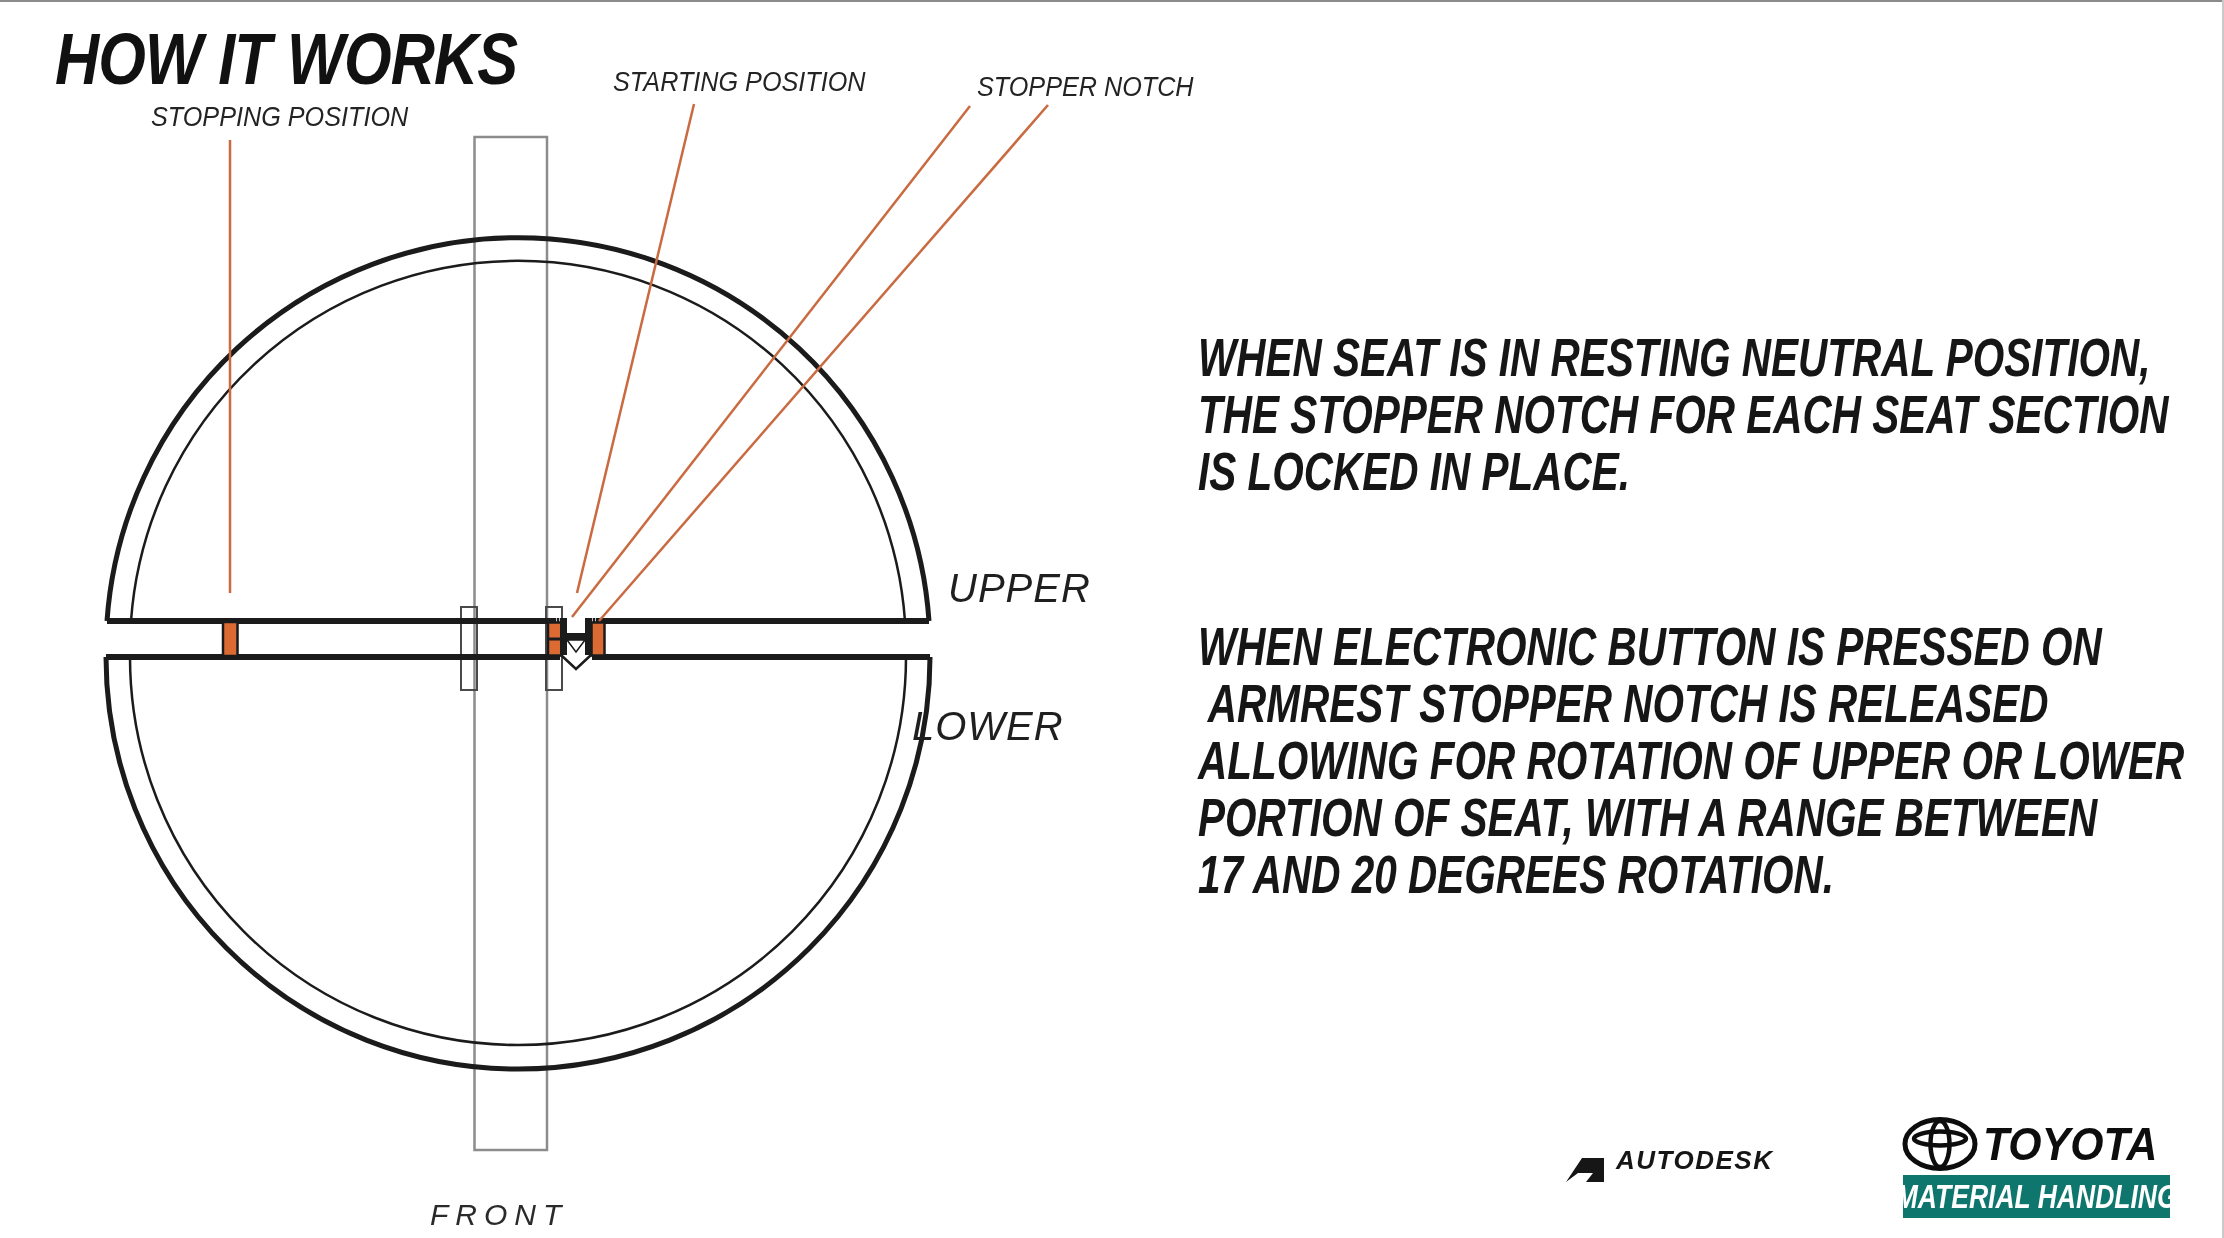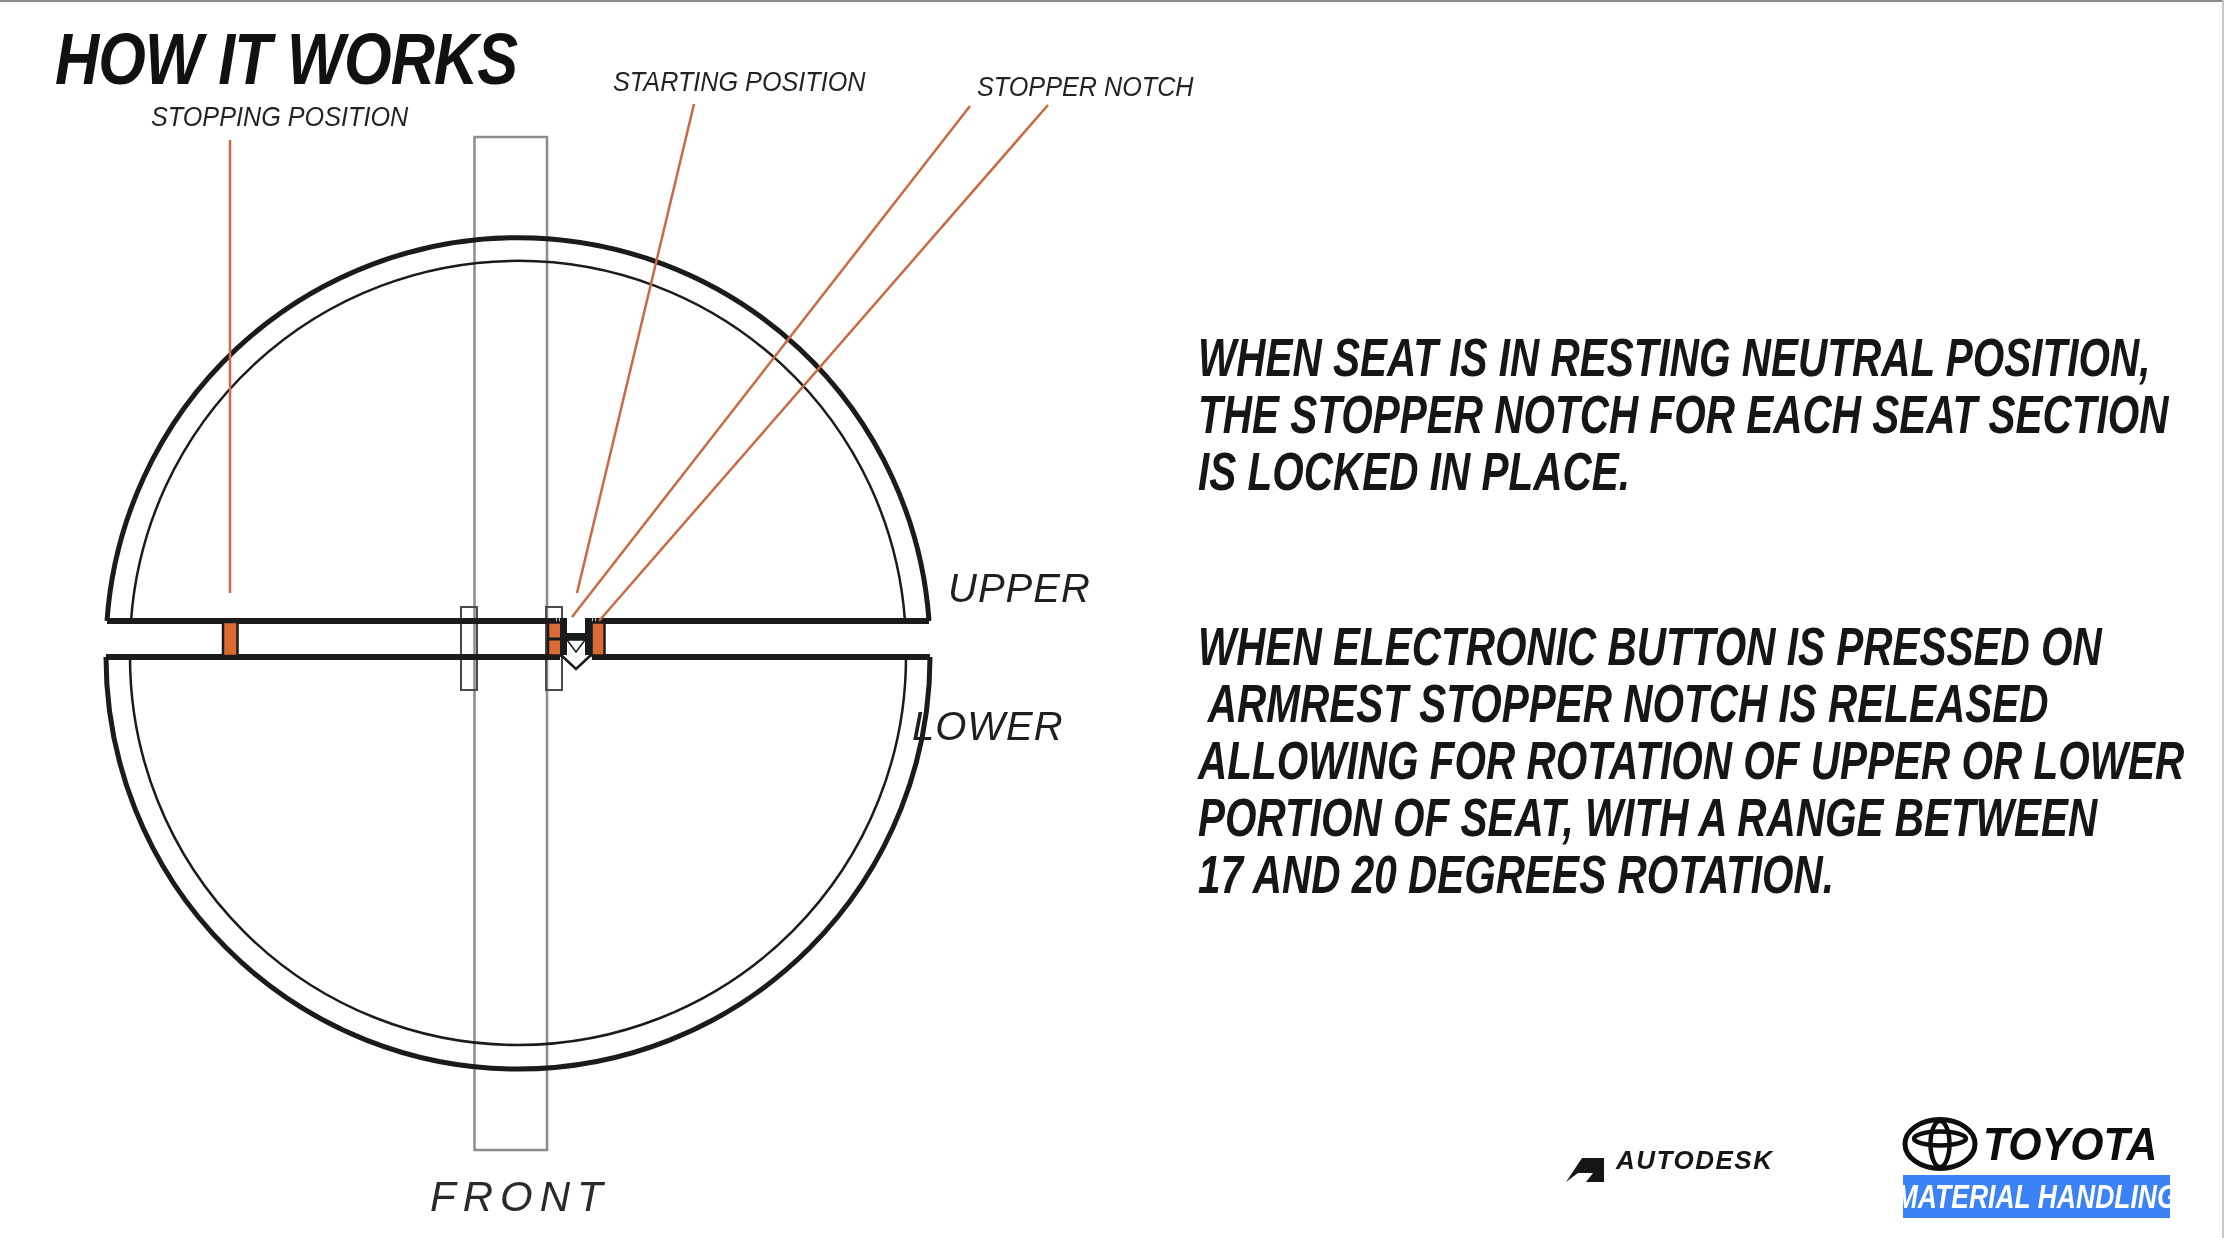--- a/index.html
+++ b/index.html
@@ -23,34 +23,34 @@
   .dlabel{
     font-size:28px;font-weight:400;color:#232323;white-space:nowrap;
     transform:scaleX(.9);transform-origin:0 0;
   }
   .lbl-stopping{left:151px;top:101px;}
   .lbl-starting{left:613px;top:66px;}
   .lbl-stopper{left:977px;top:71px;}
   .side-label{font-size:40px;font-weight:400;color:#1f1f1f;letter-spacing:1px;white-space:nowrap;}
   .lbl-upper{left:948px;top:524px;margin-top:42px;}
   .lbl-lower{left:912px;top:704px;}
-  .lbl-front{left:430px;top:1173px;font-size:42px;font-weight:400;letter-spacing:7px;color:#2a2a2a;white-space:nowrap;}
+  .lbl-front{left:430px;top:1198px;font-size:30px;font-weight:400;letter-spacing:7px;color:#2a2a2a;white-space:nowrap;}
   .para{
     left:1198px;font-size:54px;font-weight:700;line-height:57px;color:#161616;
     transform:scaleX(.75);transform-origin:0 0;
   }
   .para-1{top:329px;}
   .para-2{top:618px;}
   .para .line{white-space:pre;}
   .diagram-svg{position:absolute;left:0;top:0;}
   
   .autodesk-text{left:1616px;top:1145px;font-size:26px;font-weight:700;letter-spacing:1.5px;color:#161616;white-space:nowrap;}
   .toyota-text{left:1983px;top:1117px;font-size:46px;font-weight:700;color:#0d0d0d;transform:scaleX(.93);transform-origin:0 0;white-space:nowrap;}
   .mh-bar{
-    left:1903px;top:1175px;width:267px;height:43px;background:#3b82f6;
+    left:1903px;top:1175px;width:267px;height:43px;background:#0f766e;
     display:flex;align-items:center;justify-content:center;
   }
   .mh-text{color:#ffffff;font-size:34px;font-weight:700;white-space:nowrap;transform:scaleX(.78);transform-origin:center center;}
 </style>
 </head>
 <body>
 
 <div class="stage">
 
   <div class="edge-top"></div>

